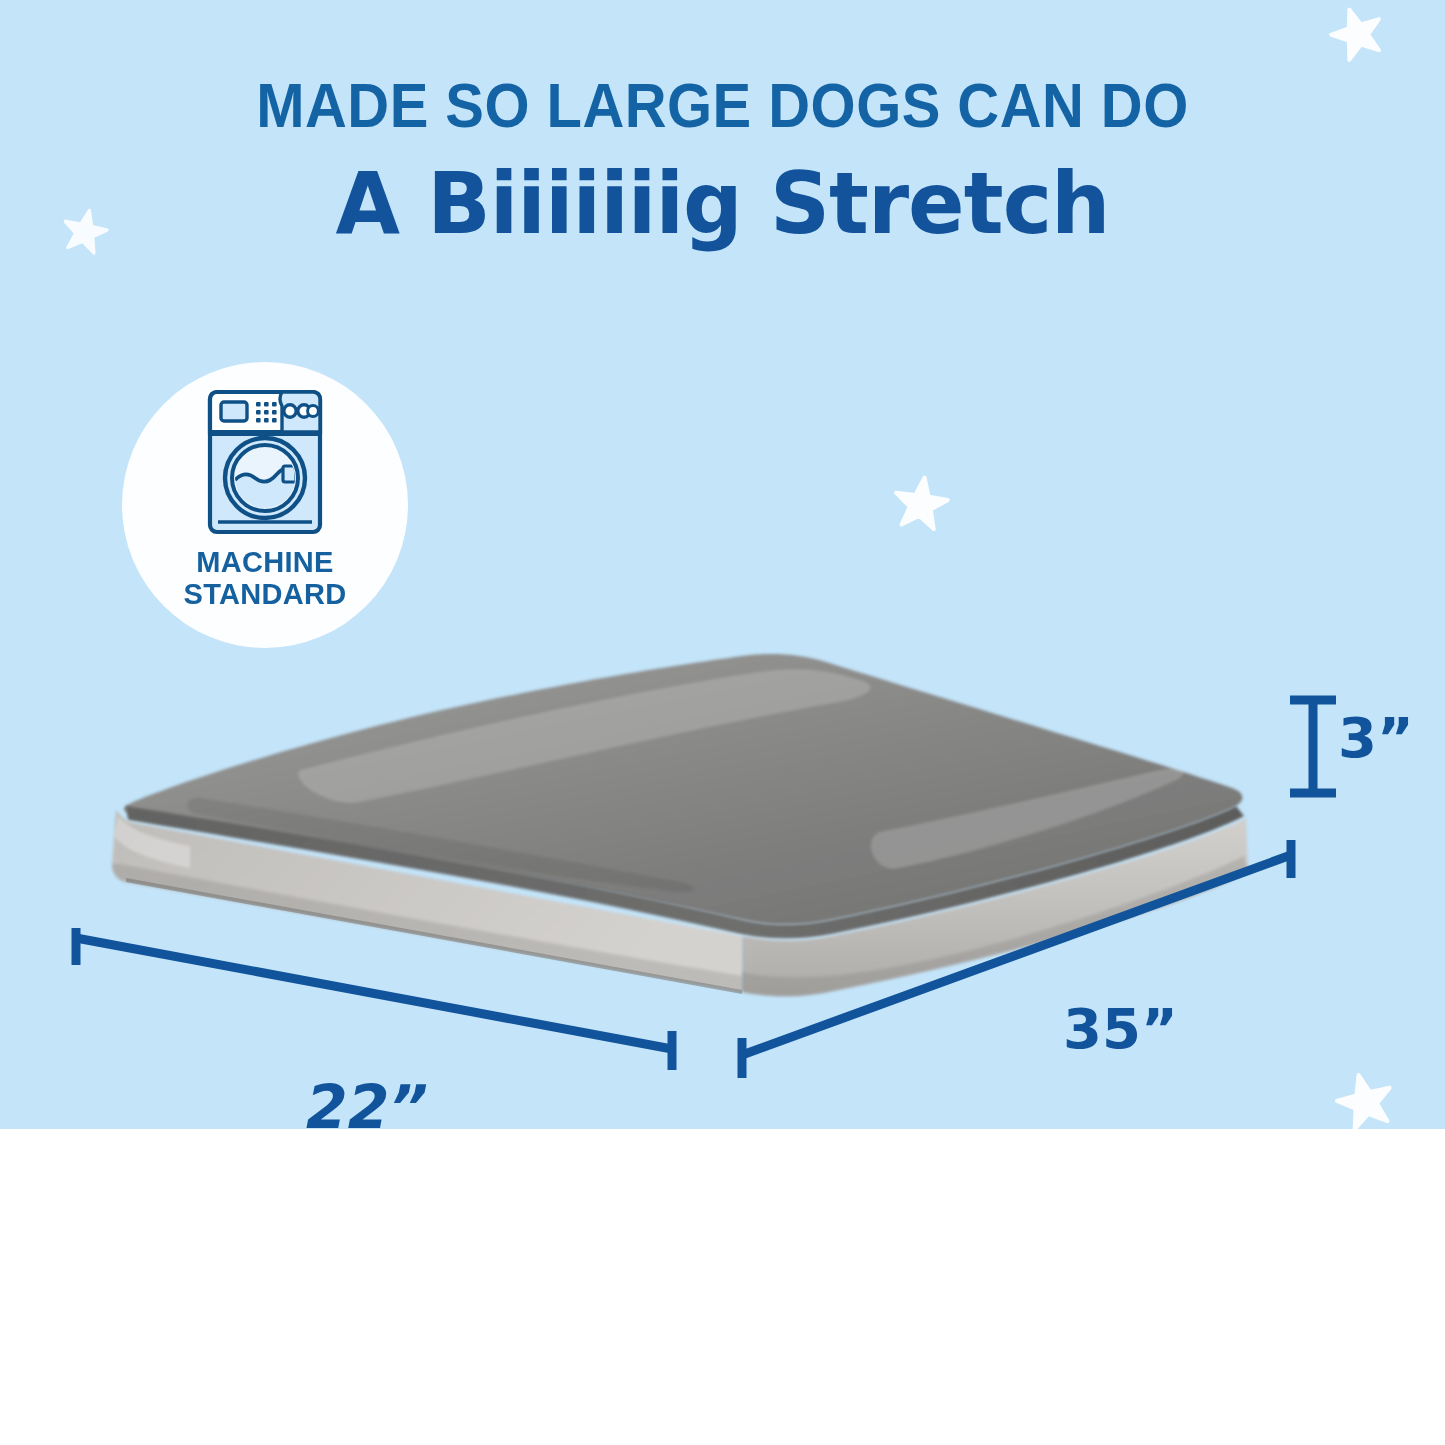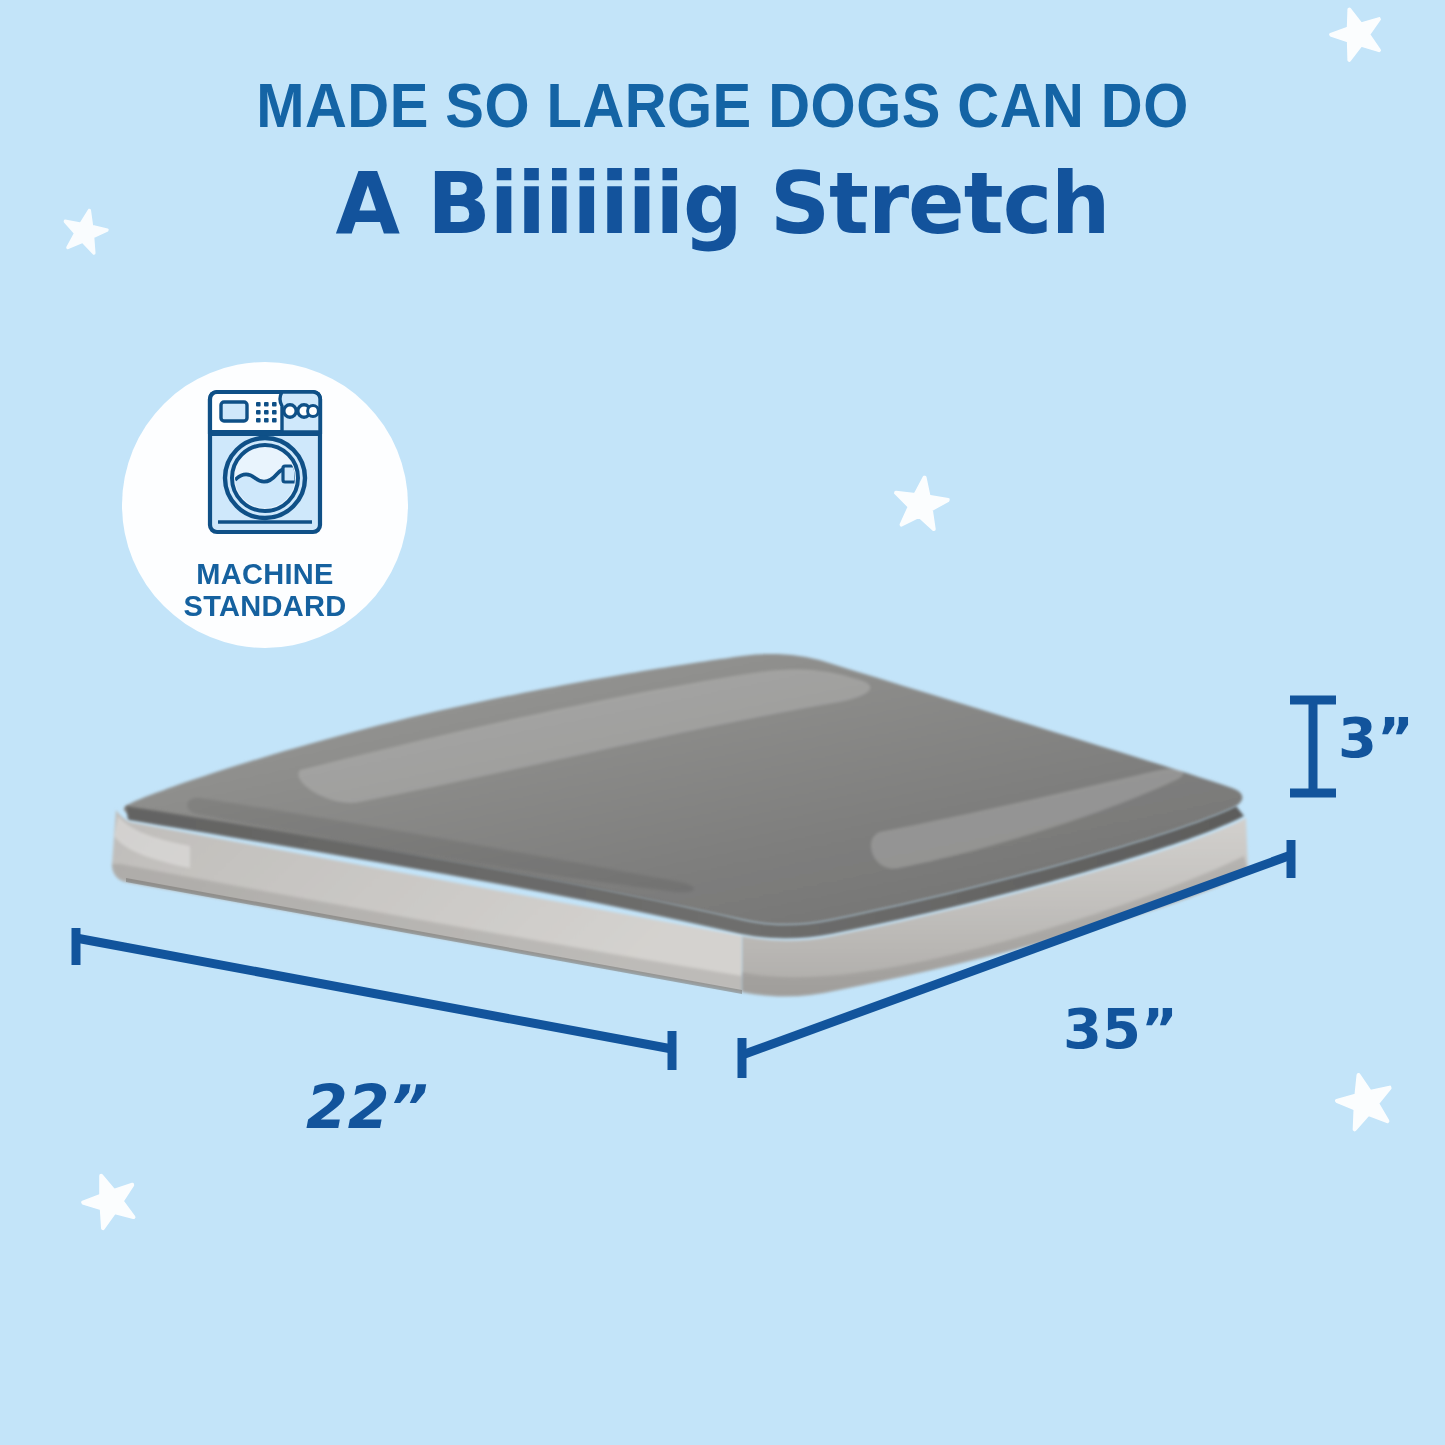--- a/index.html
+++ b/index.html
@@ -3,21 +3,21 @@
 <meta charset="utf-8">
 <style>
   html, body {
     margin: 0;
     padding: 0;
     background: #ffffff;
   }
   #page {
     position: relative;
     width: 1445px;
-    height: 1445px;
+    height: 1129px;
     overflow: hidden;
     background: #c3e4f9;
     font-family: "Liberation Sans", sans-serif;
   }
 
   
   .star {
     position: absolute;
     color: #ffffff;
     line-height: 1;
@@ -67,21 +67,21 @@
     background: #fdfeff;
     display: flex;
     flex-direction: column;
     align-items: center;
     justify-content: flex-start;
     box-sizing: border-box;
     padding-top: 24px;
   }
   #washer-icon { width: 122px; height: 152px; display: block; }
   #washable-caption {
-    margin-top: 20px;
+    margin-top: 8px;
     text-align: center;
     color: #15619f;
     font-family: "Liberation Sans", sans-serif;
     font-weight: 700;
     font-size: 29px;
     line-height: 1.12;
     letter-spacing: 0.3px;
   }
 
   

